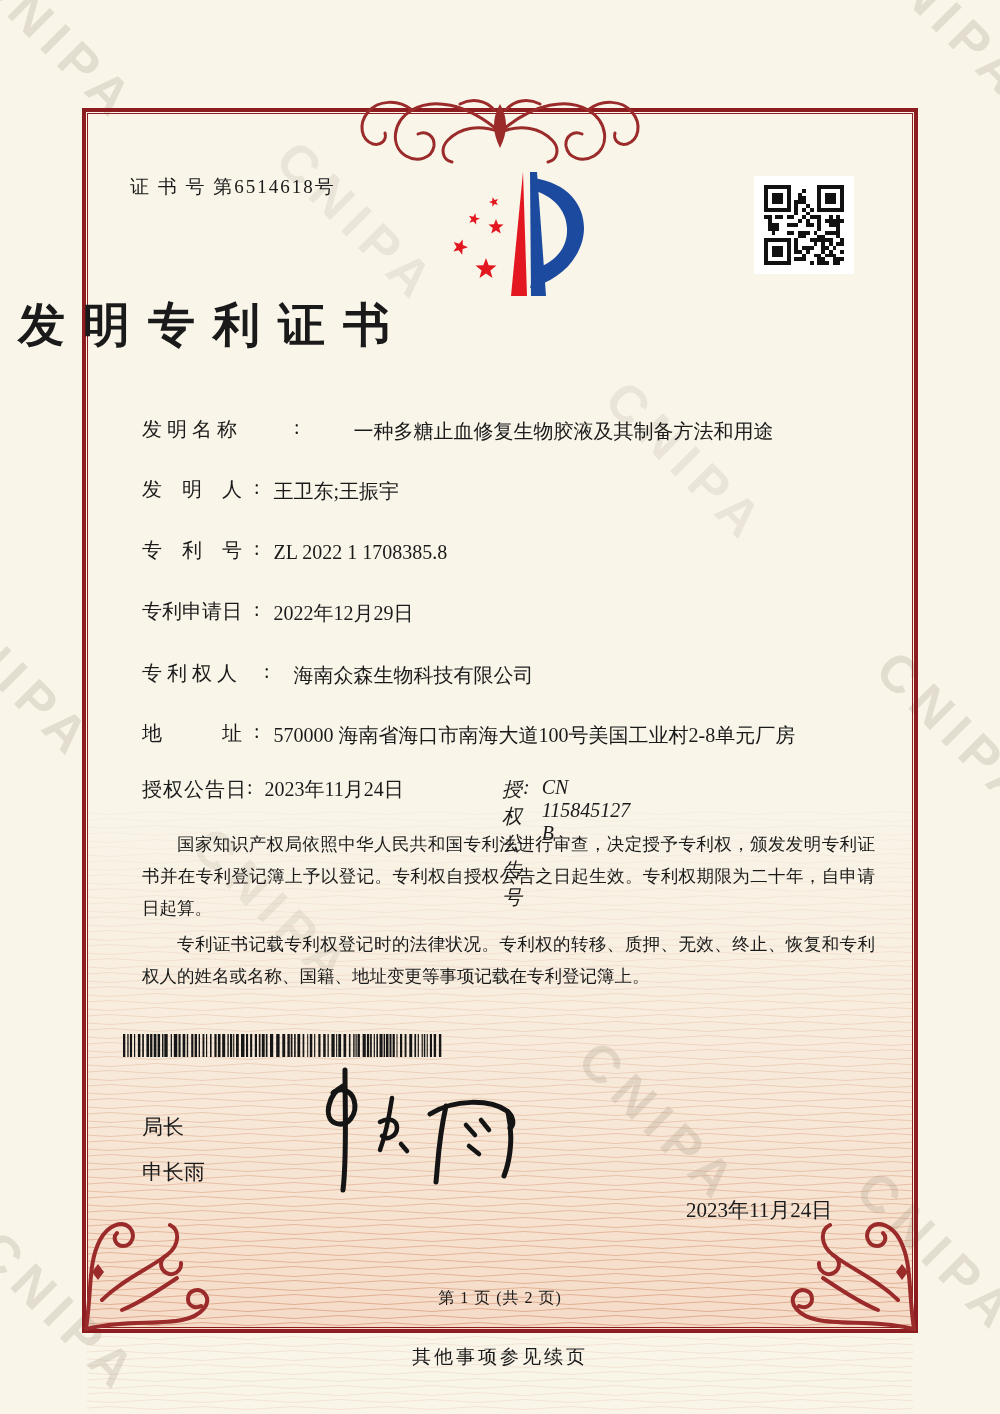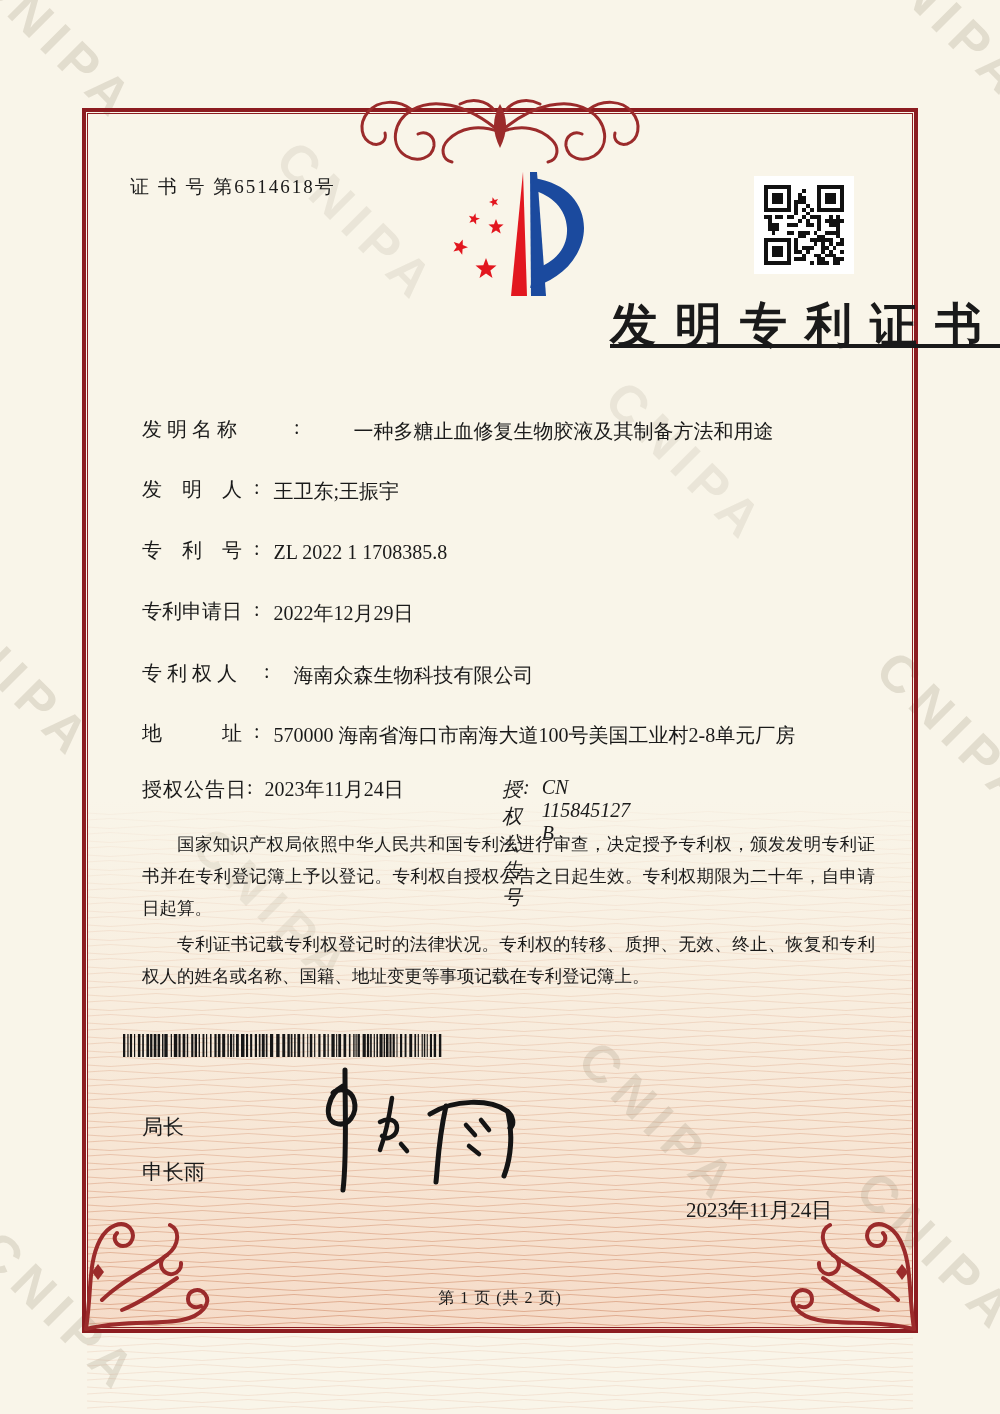--- a/index.html
+++ b/index.html
@@ -29,22 +29,22 @@
     border:4px solid #8c1c20; box-sizing:border-box; z-index:5; pointer-events:none;
   }
   .frame::after{content:""; position:absolute; inset:1px; border:1px solid #8c1c20;}
   .orn{position:absolute; z-index:6; pointer-events:none;}
   
   .cert-no{position:absolute; left:130px; top:174px; z-index:10; font-size:19px; letter-spacing:2px;}
   .logo{position:absolute; left:424px; top:168px; z-index:10;}
   .qr-box{position:absolute; left:754px; top:176px; width:100px; height:98px; background:#fff; z-index:10;}
   .qr-box svg{position:absolute; left:10px; top:9px;}
   .title{
-    position:absolute; left:0; top:294px; width:1000px; text-align:right; z-index:10;
-    font-size:47px; font-weight:700; letter-spacing:18px; text-indent:18px;text-decoration:underline;
+    position:absolute; left:0; top:294px; width:1000px; text-align:left; z-index:10;
+    font-size:47px; font-weight:700; letter-spacing:18px; text-indent:18px;
   }
   .field{position:absolute; left:142px; z-index:10; font-size:20px; display:flex; align-items:flex-start;}
   .field .lbl{display:inline-block; width:112px; white-space:pre;}
   .field .colon{margin-right:14px;}
   .field .val{width:606px; line-height:30px;}
   .grant-row{position:absolute; left:142px; top:776px; z-index:10; font-size:20px; display:flex;}
   .grant-row .pair2{position:absolute; left:360px; top:0; display:flex;font-style:italic;}
   .grant-row .lbl{letter-spacing:1px;}
   .grant-row .colon{margin-right:12px;}
   .body-text{position:absolute; left:142px; top:828px; width:733px; z-index:10; font-size:17.5px; line-height:32px; text-align:justify;}
@@ -580,14 +580,15 @@
       <path d="M113,82 l6,7" stroke-width="4.5"></path>
       <path d="M158,44 C150,80 150,102 148,120" stroke-width="5"></path>
       <path d="M142,52 C166,37 202,37 219,49 C225,54 227,62 222,66" stroke-width="5"></path>
       <path d="M220,50 C225,72 223,96 216,114" stroke-width="5"></path>
       <path d="M178,63 l9,10 M193,58 l8,10 M181,84 l10,8" stroke-width="4.5"></path>
     </g>
   </svg>
 
   <div class="sign-date">2023年11月24日</div>
   <div class="page-indicator">第 1 页 (共 2 页)</div>
+  <div class="footer-note">其他事项参见续页</div>
 
 </div>
 
 </body></html>

